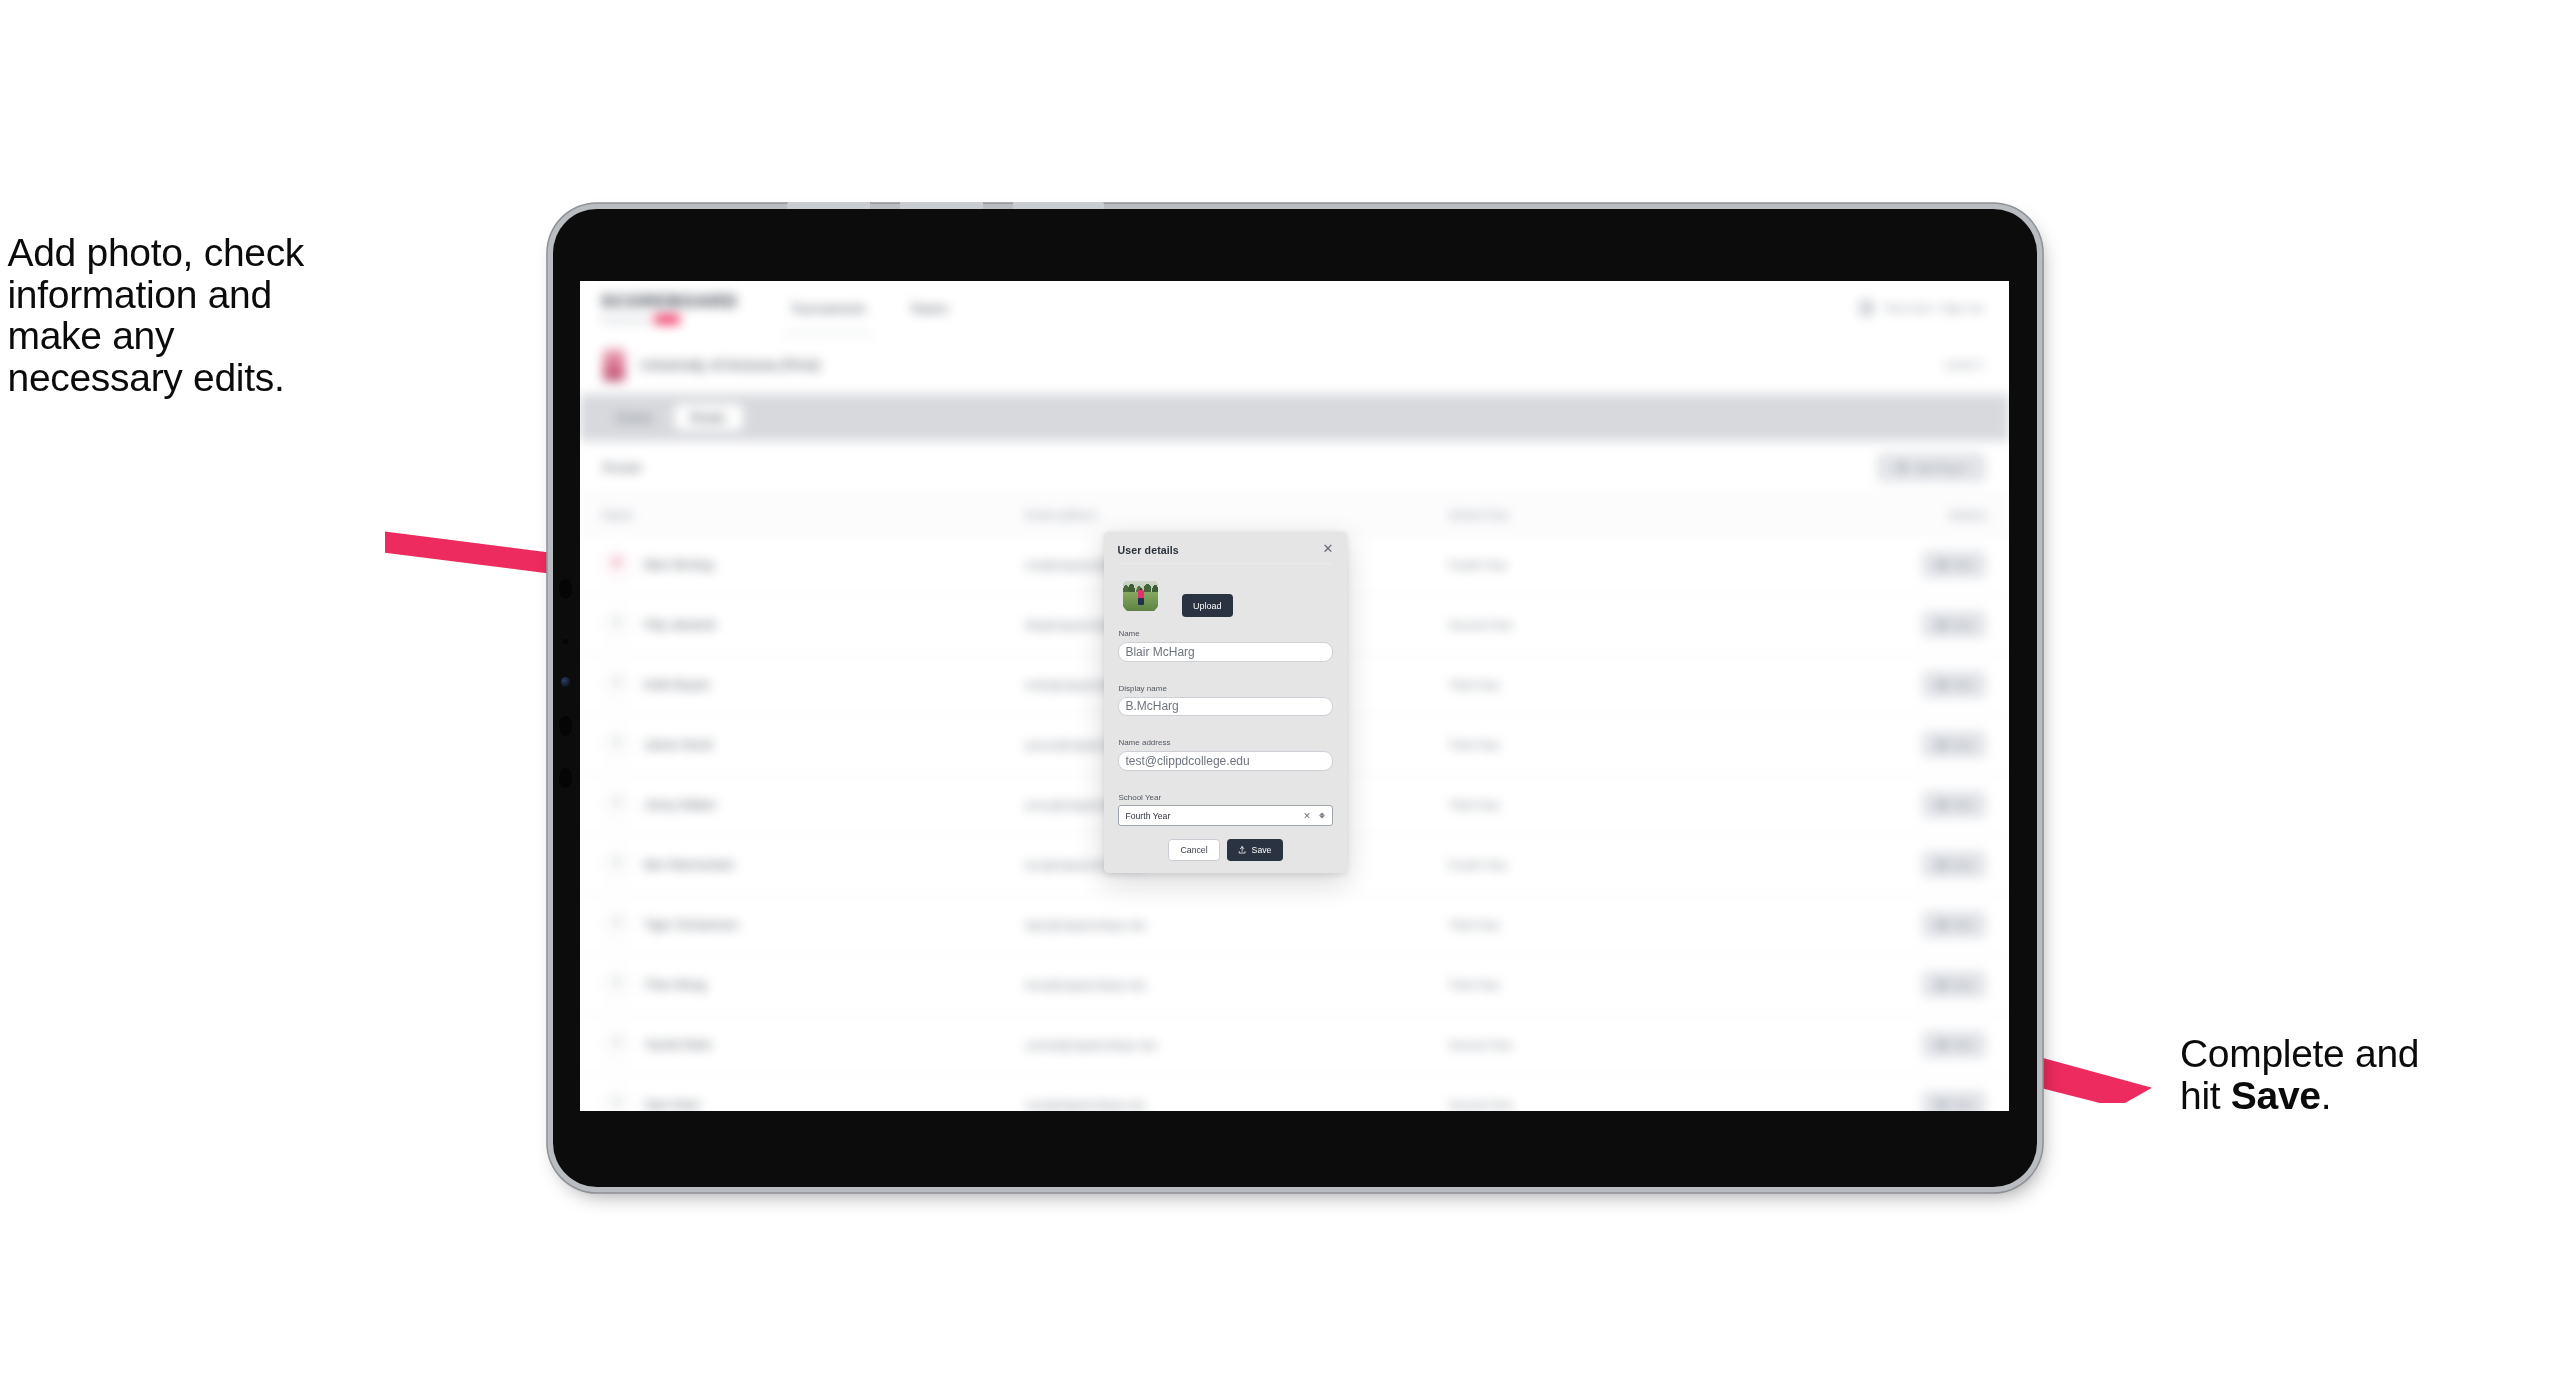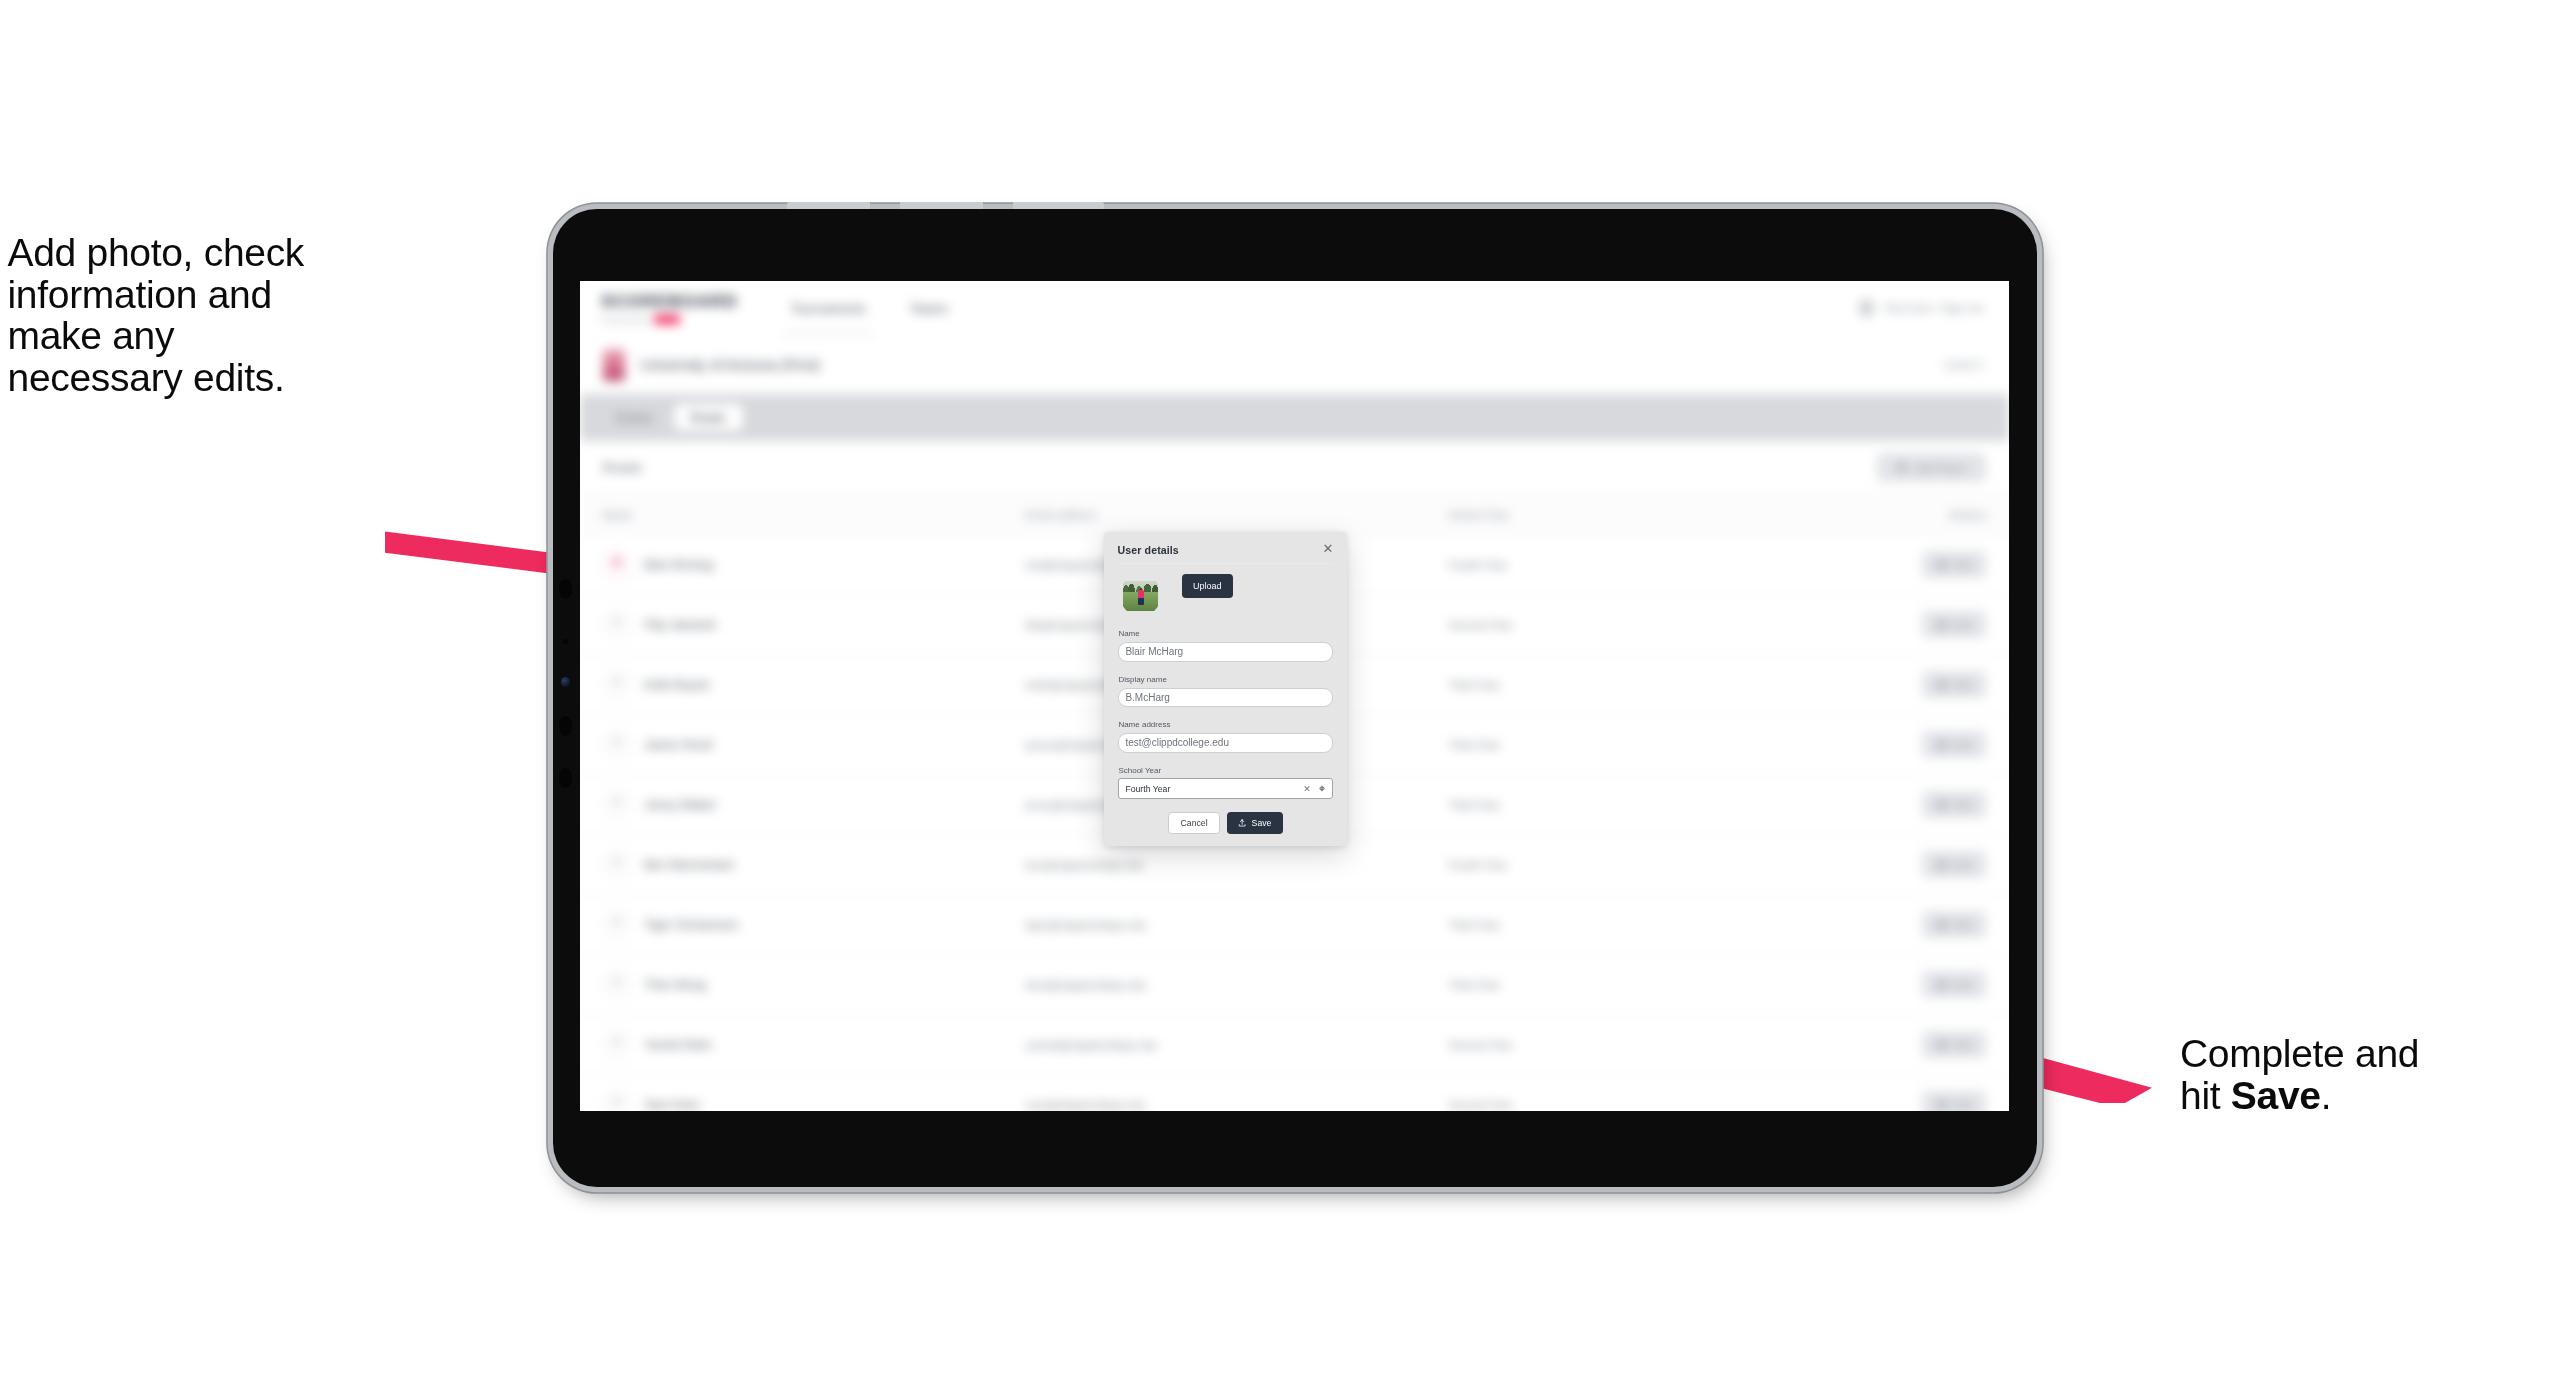--- a/index.html
+++ b/index.html
@@ -175,21 +175,21 @@
   }
   .modal-head{
     display:flex;align-items:flex-start;justify-content:space-between;
     border-bottom:0.8px solid #e9eaec;padding-bottom:6.8px;
   }
   .modal-title{font-size:10.6px;font-weight:700;color:#2b313b;letter-spacing:0.1px;}
   .modal-close{
     font-size:13px;line-height:9px;color:#646a74;cursor:pointer;
     background:none;border:none;padding:0;font-family:"Liberation Sans",sans-serif;
   }
-  .photo-row{display:flex;align-items:flex-start;gap:19.6px;margin:10.6px 0 12px 1.5px;}
+  .photo-row{display:flex;align-items:flex-end;gap:19.6px;margin:10.6px 0 12px 1.5px;}
   .avatar-ring{
     width:41px;height:41px;border-radius:50%;border:0.8px solid #e6e7ea;
     display:flex;align-items:center;justify-content:center;overflow:hidden;flex:0 0 auto;
   }
   .avatar-photo{
     width:35px;height:30px;position:relative;overflow:hidden;background:#8fb36a;
   }
   .ap-sky{position:absolute;left:0;top:0;width:100%;height:40%;
     background:linear-gradient(180deg,#cfd8cc 0%,#b7c6a9 100%);}
   .ap-trees{position:absolute;left:0;top:1.5px;width:100%;height:15px;
@@ -209,23 +209,23 @@
     width:3px;height:3px;border-radius:50%;background:#4a3a2c;}
   .btn-upload{
     background:#293342;color:#ffffff;border:none;border-radius:3.8px;
     font-size:9px;font-family:"Liberation Sans",sans-serif;
     padding:6.8px 11.3px;cursor:pointer;
   }
   .field-label{font-size:8px;color:#525862;margin:0 0 3.8px 0.8px;}
   .field-input{
     width:100%;box-sizing:border-box;height:19.6px;
     border:0.8px solid #ccd0d6;border-radius:9px;background:#fff;
-    font-size:10px;color:#6e747e;padding:0 6.8px;
+    font-size:12px;color:#6e747e;padding:0 6.8px;
     font-family:"Liberation Sans",sans-serif;
-    margin-bottom:13px;outline:none;
+    margin-bottom:22px;outline:none;
   }
   .select-wrap{position:relative;margin-bottom:3px;}
   .field-select{
     width:100%;box-sizing:border-box;height:20.4px;
     border:0.8px solid #9ea4ad;border-radius:3px;background:#fff;
     font-size:8.7px;color:#2d333d;padding:0 39px 0 6.8px;
     font-family:"Liberation Sans",sans-serif;
     display:flex;align-items:center;text-align:right;
   }
   .sel-clear{

